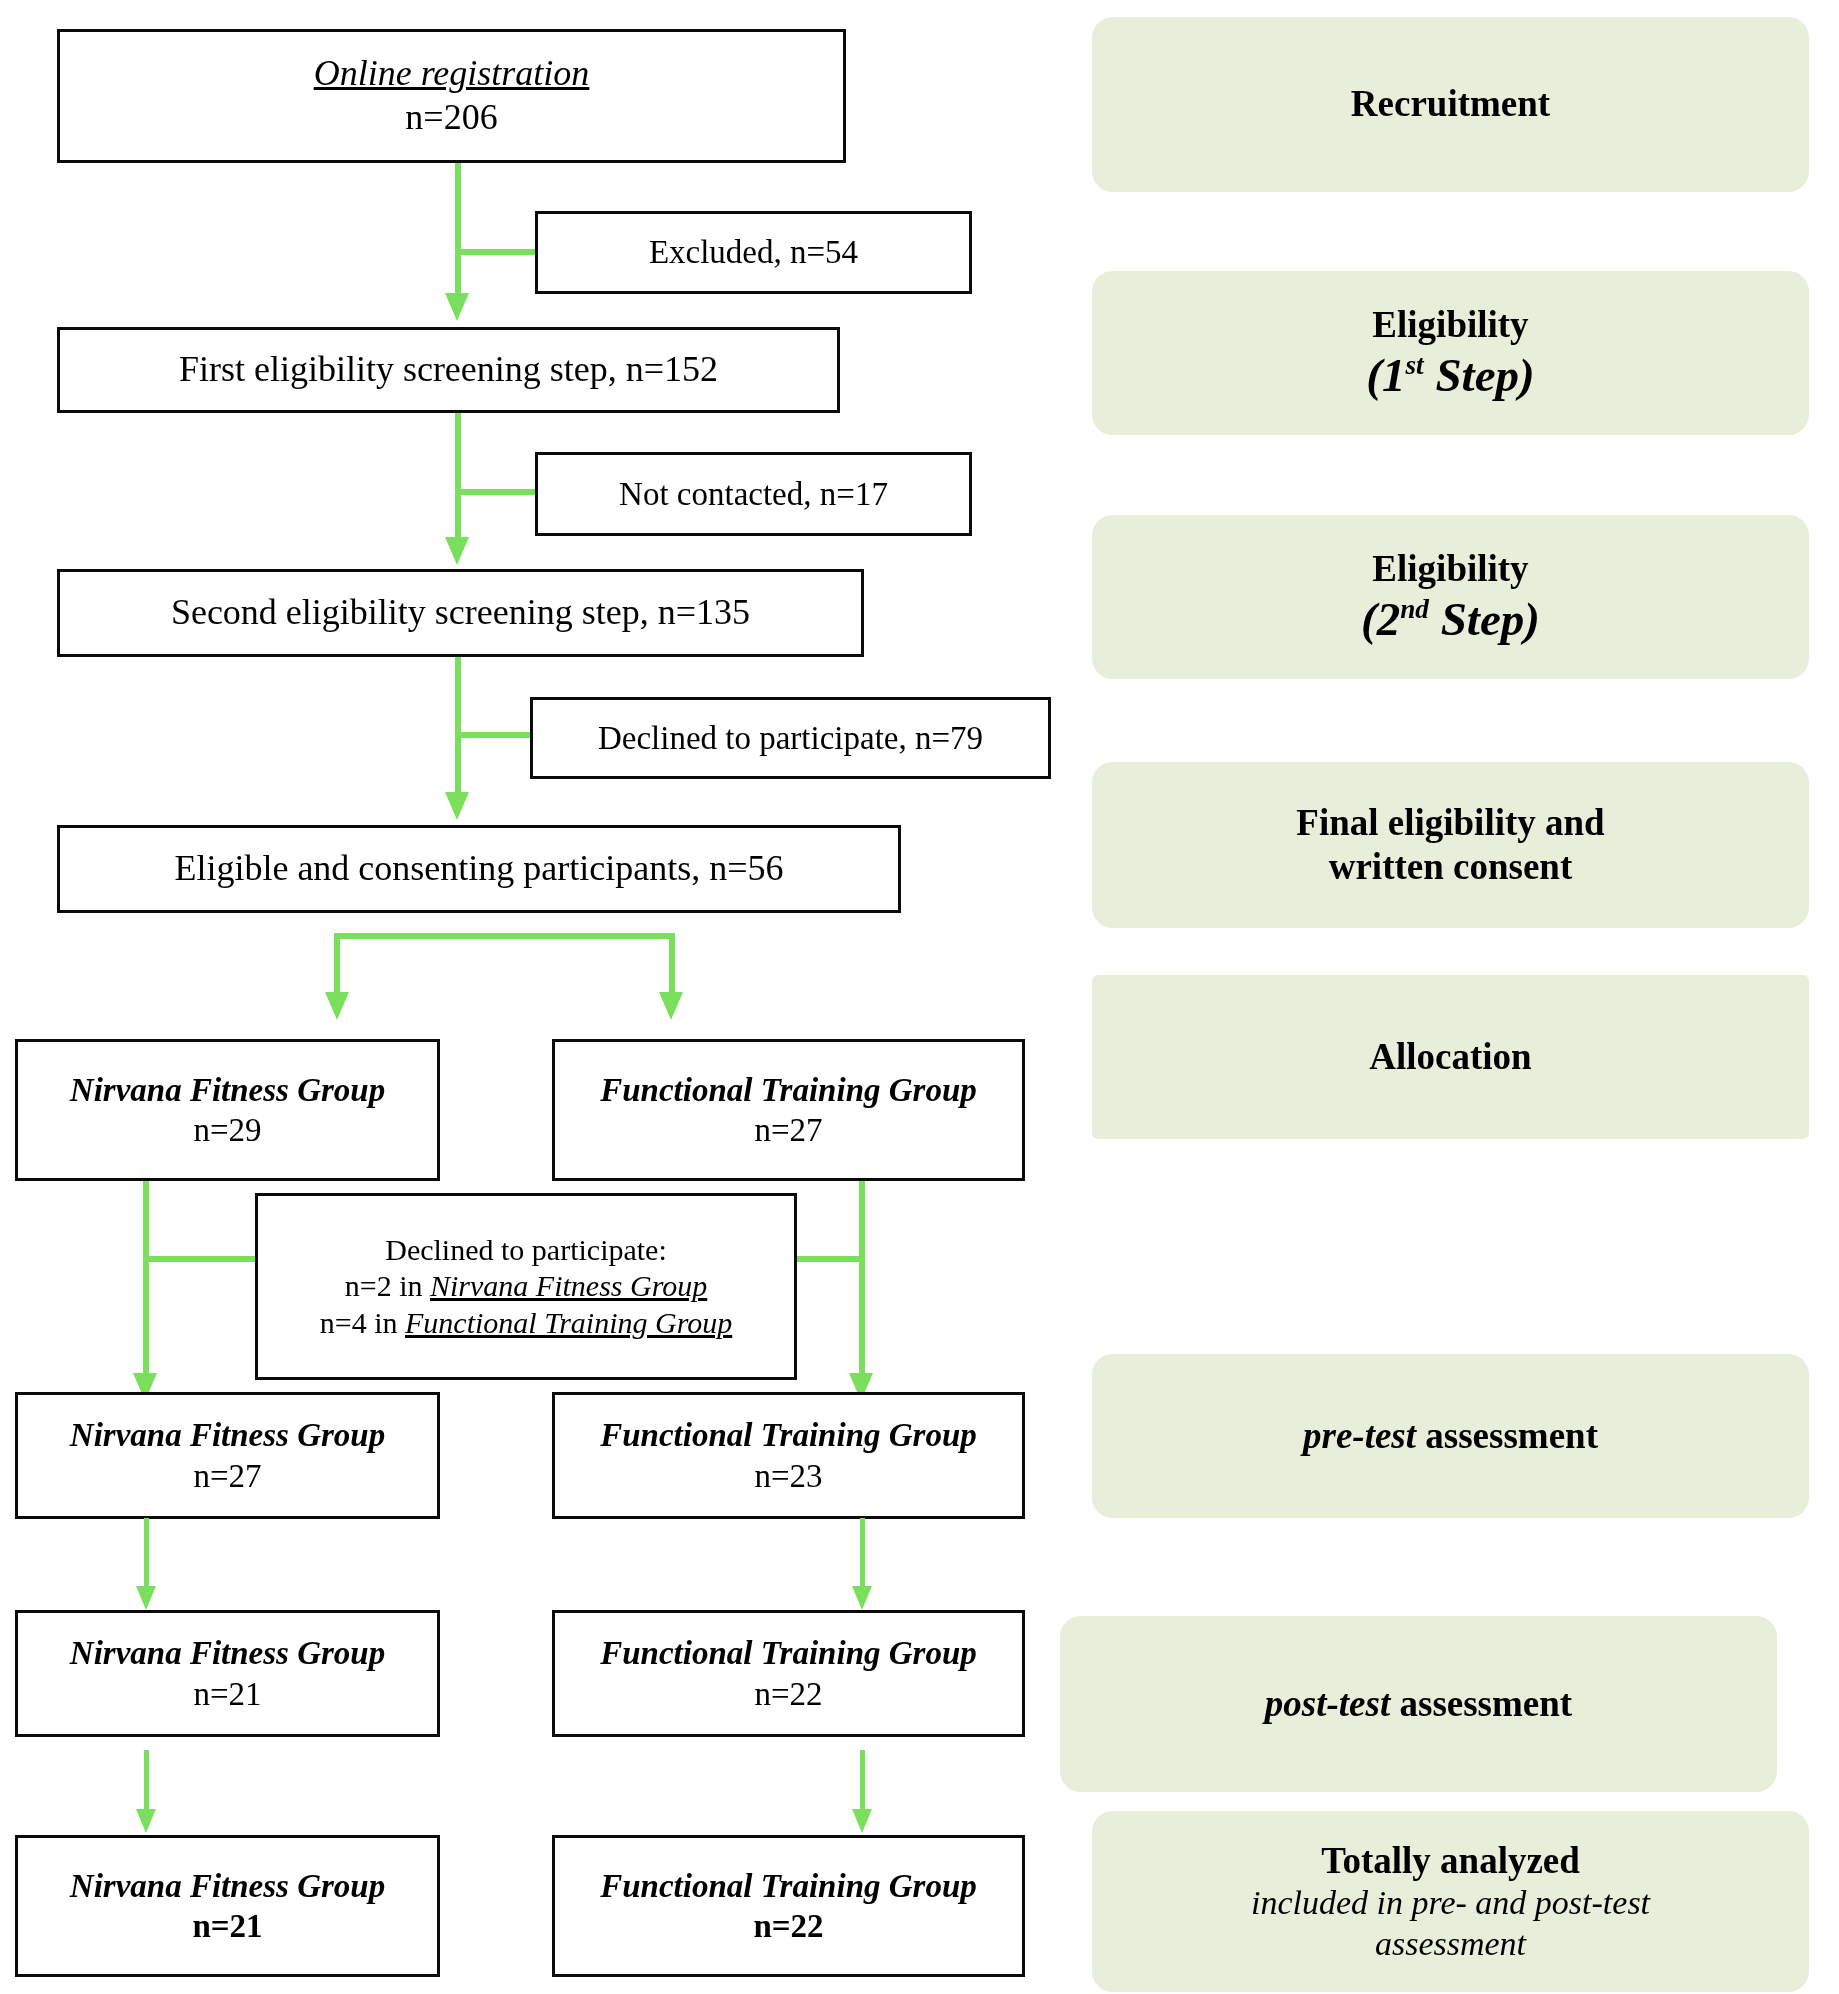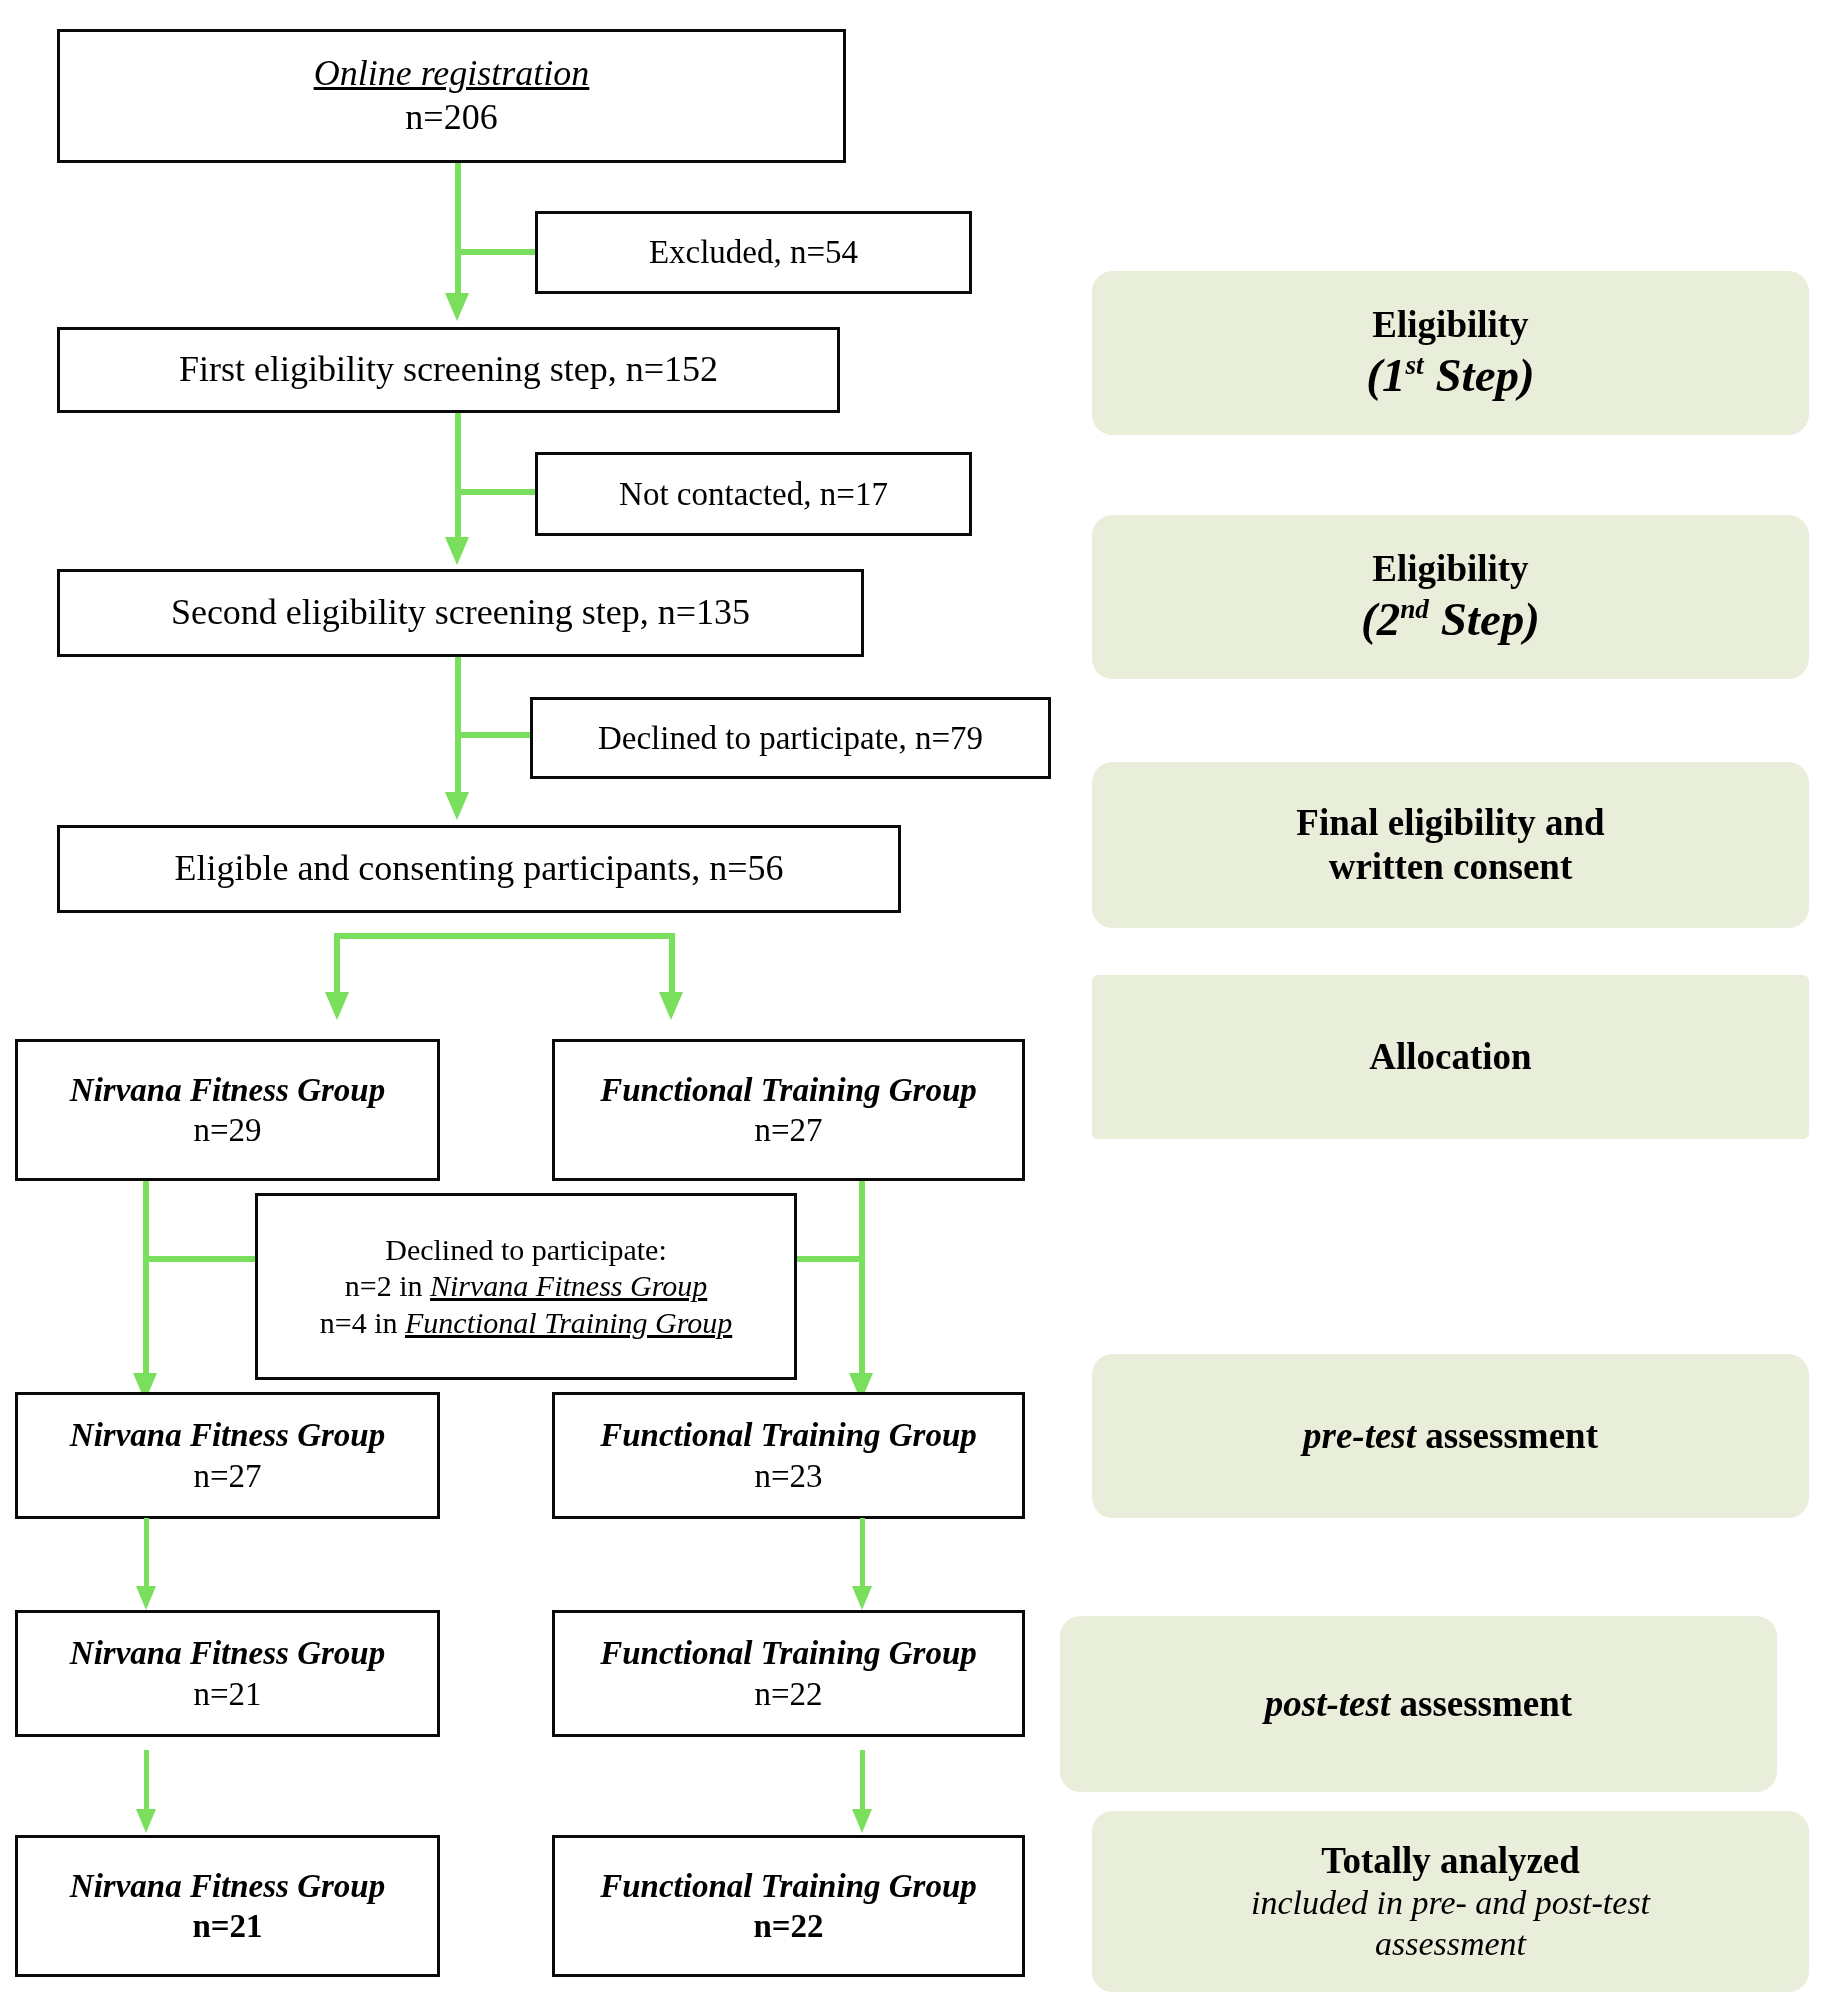--- a/index.html
+++ b/index.html
@@ -197,20 +197,23 @@
   <div class="fbox" style="left:15px; top:1835px; width:425px; height:142px;">
     <span class="l1 t-italic-bold sz-mid">Nirvana Fitness Group</span>
     <span class="l2 t-bold sz-mid">n=21</span>
   </div>
 
   <div class="fbox" style="left:552px; top:1835px; width:473px; height:142px;">
     <span class="l1 t-italic-bold sz-mid">Functional Training Group</span>
     <span class="l2 t-bold sz-mid">n=22</span>
   </div>
 
+  <div class="gbox" style="left:1092px; top:17px; width:717px; height:175px;">
+    <span class="g1 g-title">Recruitment</span>
+  </div>
 
   <div class="gbox" style="left:1092px; top:271px; width:717px; height:164px;">
     <span class="g1 g-title">Eligibility</span>
     <span class="g2 g-sub"><span>(1</span><sup>st</sup><span> Step)</span></span>
   </div>
 
   <div class="gbox" style="left:1092px; top:515px; width:717px; height:164px;">
     <span class="g1 g-title">Eligibility</span>
     <span class="g2 g-sub"><span>(2</span><sup>nd</sup><span> Step)</span></span>
   </div>

